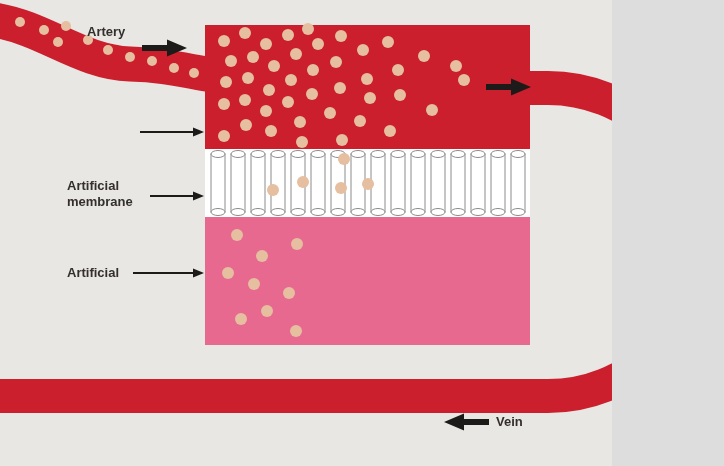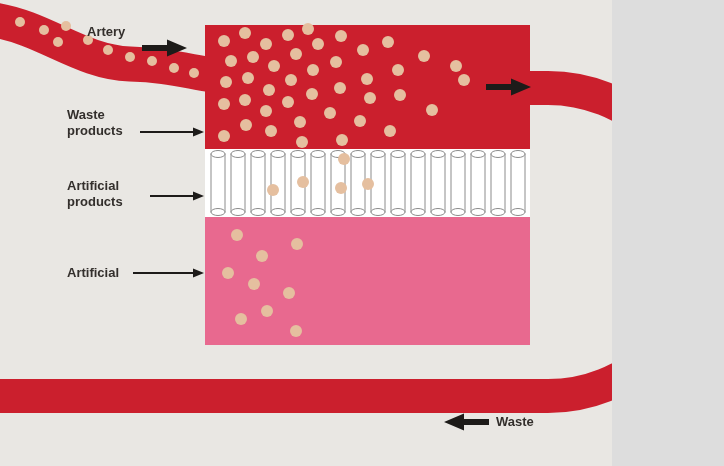--- a/index.html
+++ b/index.html
@@ -180,21 +180,20 @@
       <polygon points="204,196 193,191.5 193,200.5" fill="#1d1b19"></polygon>
     </g>
     <g>
       <line x1="133" y1="273" x2="196" y2="273" stroke-width="1.8" stroke="#1d1b19"></line>
       <polygon points="204,273 193,268.5 193,277.5" fill="#1d1b19"></polygon>
     </g>
   </svg>
 
   <div class="label" style="left:87px;top:24px">Artery</div>
 
-  <div class="label wrap" style="left:67px;top:107px;width:72px">Waste products</div>
 
-  <div class="label wrap" style="left:67px;top:178px;width:84px">Artificial products</div>
+  <div class="label wrap" style="left:67px;top:178px;width:84px">Artificial membrane</div>
 
   <div class="label" style="left:67px;top:265px">Artificial</div>
 
-  <div class="label" style="left:496px;top:414px">Waste</div>
+  <div class="label" style="left:496px;top:414px">Vein</div>
 
 </div>
 
 </body></html>

